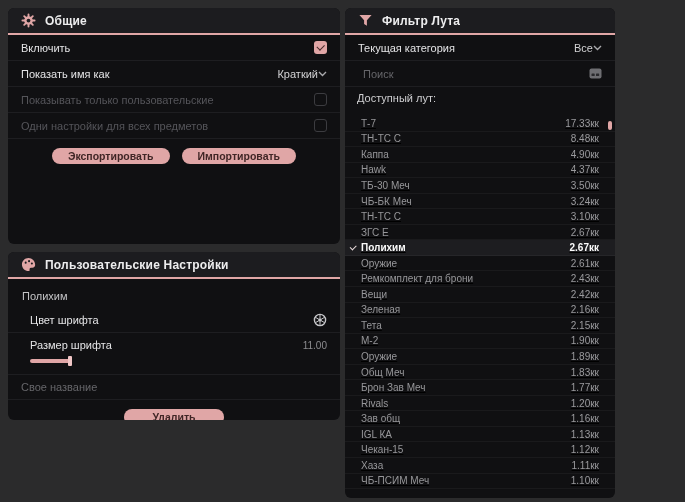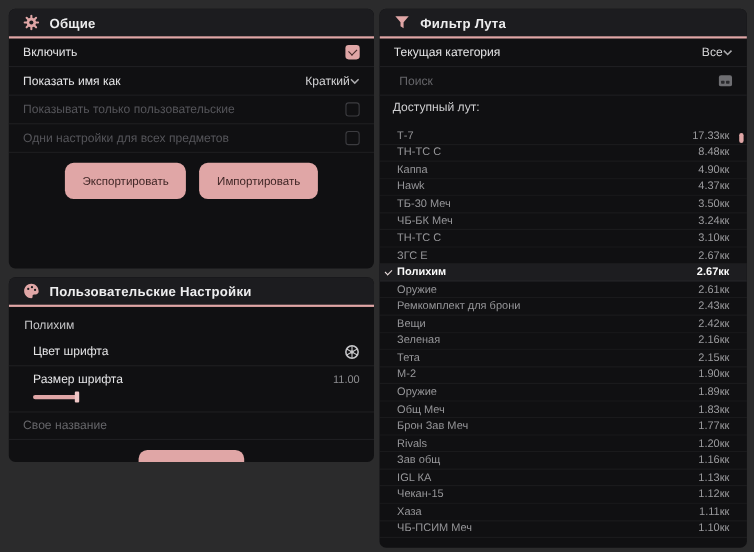--- a/index.html
+++ b/index.html
@@ -14,21 +14,21 @@
     --dim:#55555a;
     --btn-text:#402626;
   }
   *{box-sizing:border-box;margin:0;padding:0;font-family:"Liberation Sans","DejaVu Sans",sans-serif;}
   html,body{width:685px;height:502px;overflow:hidden;}
   body{background:var(--page-bg);position:relative;}
 
   .panel{position:absolute;background:var(--panel-bg);border-radius:6px;overflow:hidden;}
   .panel-general{left:8px;top:8px;width:332px;height:236px;}
   .panel-custom{left:8px;top:252px;width:332px;height:168px;}
-  .panel-filter{left:345px;top:8px;width:334px;height:490px;}
+  .panel-filter{left:345px;top:8px;width:270px;height:490px;}
 
   .panel-header{height:27px;background:var(--header-bg);border-bottom:2px solid var(--accent);
     display:flex;align-items:center;gap:9px;padding:0 13px;}
   .panel-header h2{font-size:12px;font-weight:700;color:#ededee;letter-spacing:.2px;}
   .hicon{width:15px;height:15px;display:inline-flex;align-items:center;justify-content:center;flex:none;}
 
   .row{height:26px;display:flex;align-items:center;justify-content:space-between;
     padding:0 13px;border-bottom:1px solid var(--divider);}
   .row .lbl{font-size:11px;color:var(--text);}
   .row.disabled .lbl{color:var(--dim);}
@@ -40,21 +40,21 @@
   .checkbox.checked::after{content:"";position:absolute;left:3px;top:3px;width:6px;height:3.5px;
     border-left:1.6px solid #472a2a;border-bottom:1.6px solid #472a2a;transform:rotate(-45deg);}
 
   
   .select{display:flex;align-items:center;gap:0;color:#d2d2d4;font-size:11px;cursor:pointer;}
   .chev{width:9px;height:9px;display:inline-flex;align-items:center;}
 
   
   .btnrow{display:flex;justify-content:center;gap:12px;margin-top:9px;}
   .pill-btn{background:var(--accent);color:var(--btn-text);border:none;border-radius:8px;
-    font-size:10.5px;font-weight:400;padding:3px 16px;height:33px;line-height:10px;cursor:pointer;}
+    font-size:10.5px;font-weight:700;padding:3px 16px;height:16px;line-height:10px;cursor:pointer;}
 
   
   .group-row{height:23px;display:flex;align-items:center;padding:0 14px;margin-top:5px;}
   .group-row .lbl{font-size:11px;color:#c4c4c6;}
   .sub{padding-left:22px;}
   .icon-btn{width:14px;height:14px;display:inline-flex;align-items:center;justify-content:center;cursor:pointer;}
   .fontsize-block{border-bottom:1px solid var(--divider);padding:4px 13px 8px 22px;}
   .fontsize-top{display:flex;justify-content:space-between;align-items:center;height:16px;}
   .fontsize-top .lbl{font-size:11px;color:var(--text);}
   .fontsize-top .val{font-size:10px;color:#8d8d90;}
@@ -66,21 +66,21 @@
   .text-input{background:transparent;border:none;outline:none;width:100%;font-size:11px;color:#d8d8da;}
   .text-input::placeholder{color:#66666a;}
 
   
   .search-row{height:26px;display:flex;align-items:center;justify-content:space-between;
     padding:0 13px 0 18px;border-bottom:1px solid var(--divider);}
   .search-row .text-input{font-size:11px;}
   .list-label-row{height:22px;display:flex;align-items:center;padding:0 12px;}
   .list-label-row .lbl{font-size:11px;color:#cfcfd1;}
 
-  .loot-list{position:absolute;left:0;top:108px;right:0;bottom:0;}
+  .loot-list{position:absolute;left:0;top:108px;right:0;bottom:0;text-decoration:underline;}
   .loot-row{height:15.55px;display:flex;align-items:center;justify-content:space-between;
     padding:0 16px;border-bottom:1px solid rgba(255,255,255,0.045);position:relative;cursor:pointer;}
   .loot-row .nm{font-size:10px;color:var(--muted);white-space:nowrap;}
   .loot-row .val{font-size:10px;color:#9b9b9e;}
   .loot-row .tick{display:none;position:absolute;left:5px;top:5px;width:6px;height:3.5px;
     border-left:1.4px solid #e9dcdc;border-bottom:1.4px solid #e9dcdc;transform:rotate(-45deg);}
   .loot-row.selected{background:#1d1d20;}
   .loot-row.selected .nm,.loot-row.selected .val{color:#fbfbfb;font-weight:700;}
   .loot-row.selected .tick{display:block;}
 

